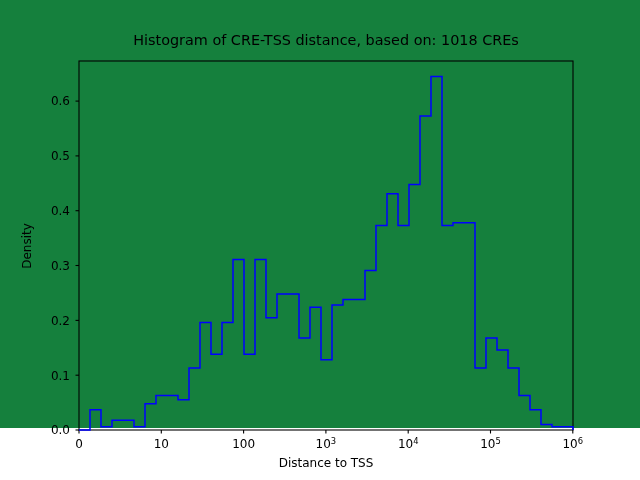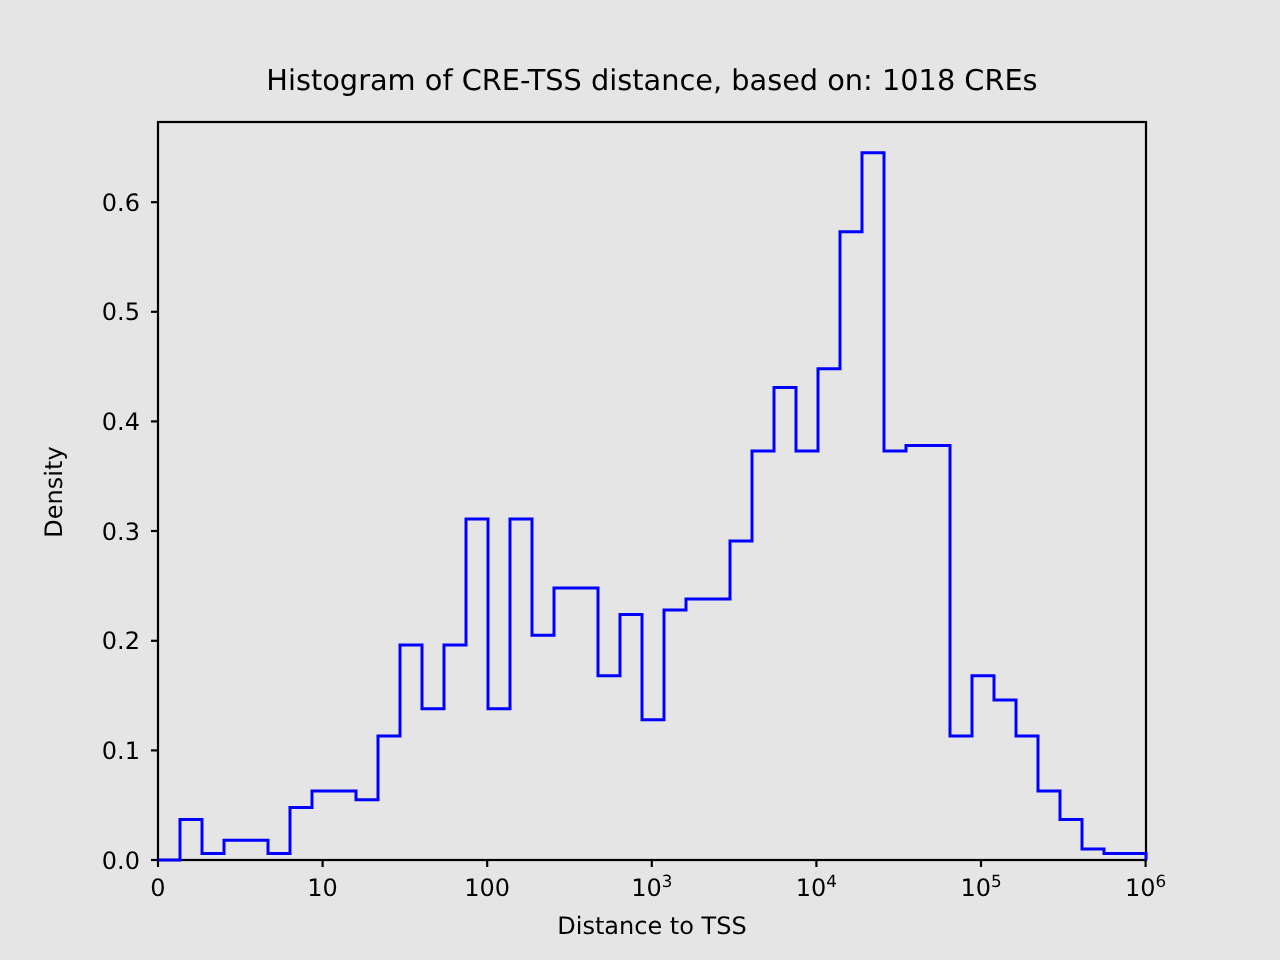--- a/index.html
+++ b/index.html
@@ -9,22 +9,22 @@
   }
   body {
     width: 640px;
     height: 480px;
     overflow: hidden;
     font-family: "DejaVu Sans", sans-serif;
   }
   #figure {
     position: relative;
     width: 640px;
-    height: 480px;
-    background: #e5e5e5;
+    height: 428px;
+    background: #15803d;
   }
   #plot-svg {
     position: absolute;
     left: 0;
     top: 0;
     width: 640px;
     height: 480px;
     display: block;
   }
   .mpl-title {

